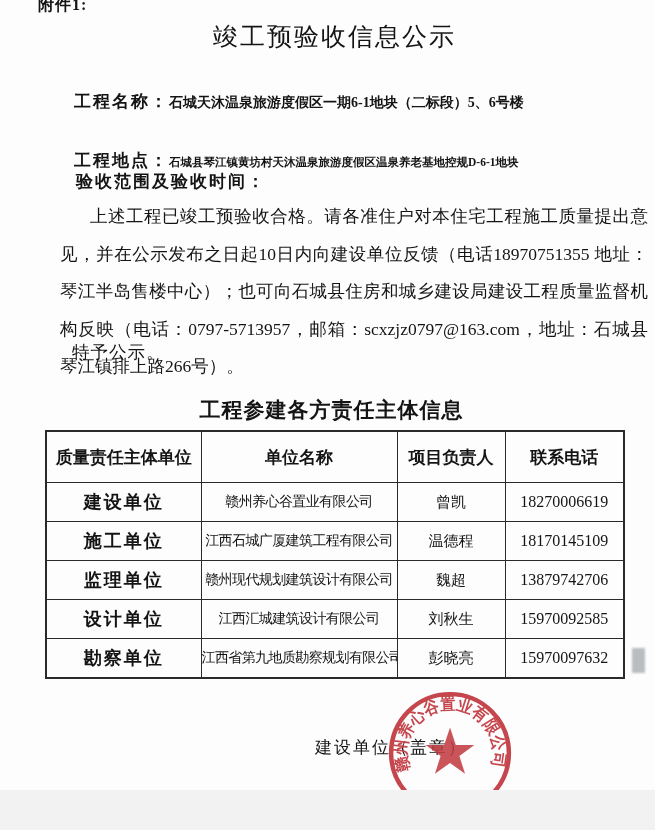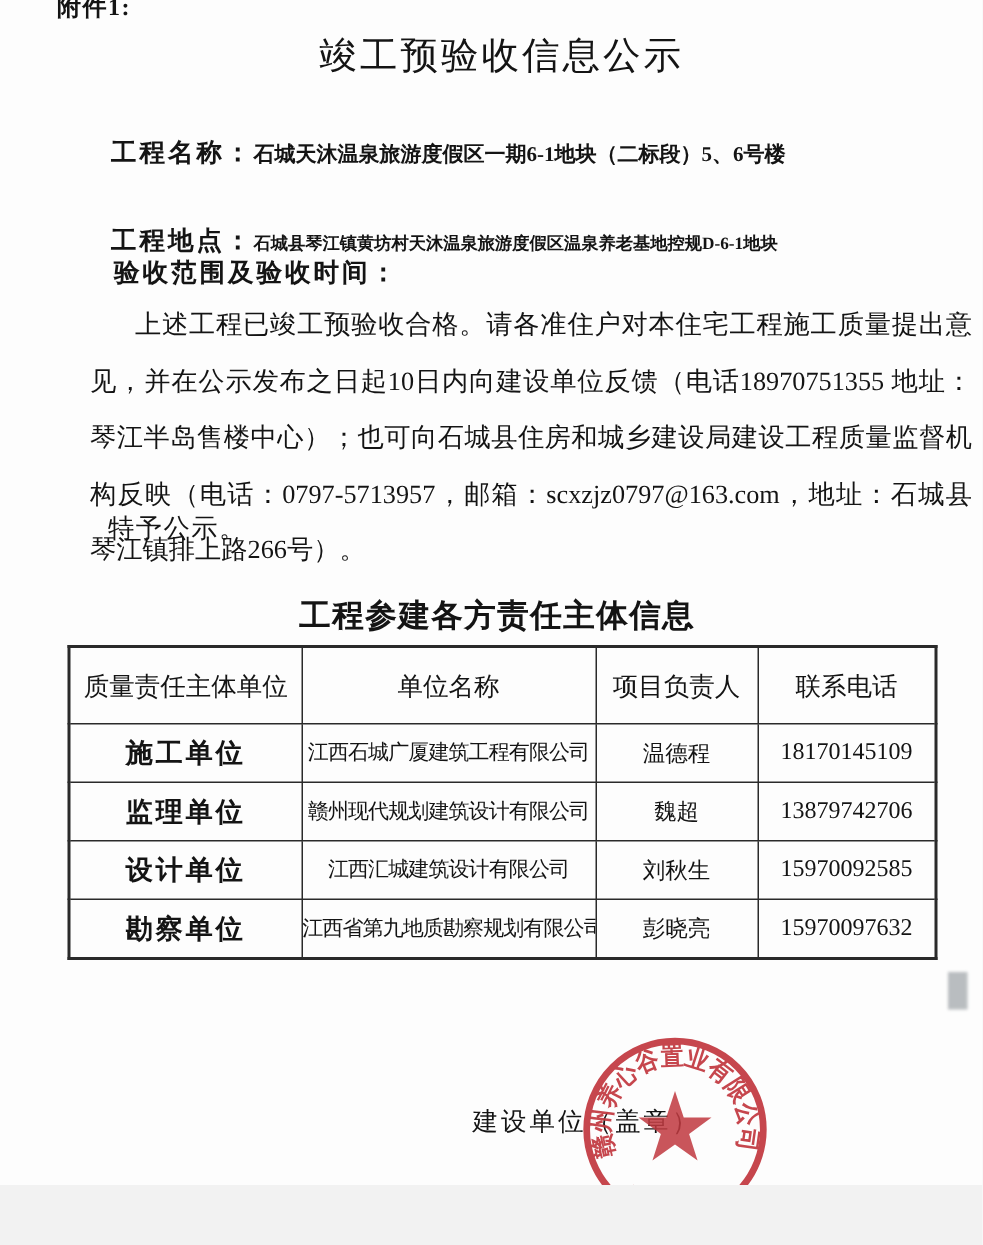--- a/index.html
+++ b/index.html
@@ -45,21 +45,21 @@
     border-collapse:collapse;table-layout:fixed;
   }
   table.participants th,table.participants td{
     border:1.6px solid #2a2a2a;padding:0;text-align:center;overflow:hidden;
   }
   table.participants{border:2px solid #2a2a2a;}
   .col-role{width:155px;}
   .col-company{width:196px;}
   .col-person{width:108px;}
   .col-phone{width:119px;}
-  tr.hdr th{height:50px;font-size:17px;font-weight:normal;}
+  tr.hdr th{height:50px;font-size:17px;font-weight:bold;}
   tr.data td{height:38px;}
   td.role-cell{font-size:18px;font-weight:bold;letter-spacing:2px;}
   td.company-cell{font-size:14px;letter-spacing:-0.6px;white-space:nowrap;}
   td.company-left{text-align:left;padding-left:2px;}
   td.person-cell{font-size:15px;}
   td.phone-cell{font-size:16px;font-family:"Liberation Serif","DejaVu Serif",serif;}
   .stamp-label{
     position:absolute;left:315px;top:736px;
     font-size:17px;letter-spacing:2px;white-space:nowrap;z-index:1;
   }
@@ -111,20 +111,26 @@
         <col class="col-phone">
     </colgroup>
     <tbody>
         <tr class="hdr">
       <th>质量责任主体单位</th>
       <th>单位名称</th>
       <th>项目负责人</th>
       <th>联系电话</th>
     </tr>
     <tr class="data">
+      <td class="role-cell">建设单位</td>
+      <td class="company-cell company-left">赣州养心谷置业有限公司</td>
+      <td class="person-cell">曾凯</td>
+      <td class="phone-cell">18270006619</td>
+    </tr>
+    <tr class="data">
       <td class="role-cell">施工单位</td>
       <td class="company-cell">江西石城广厦建筑工程有限公司</td>
       <td class="person-cell">温德程</td>
       <td class="phone-cell">18170145109</td>
     </tr>
     <tr class="data">
       <td class="role-cell">监理单位</td>
       <td class="company-cell">赣州现代规划建筑设计有限公司</td>
       <td class="person-cell">魏超</td>
       <td class="phone-cell">13879742706</td>

